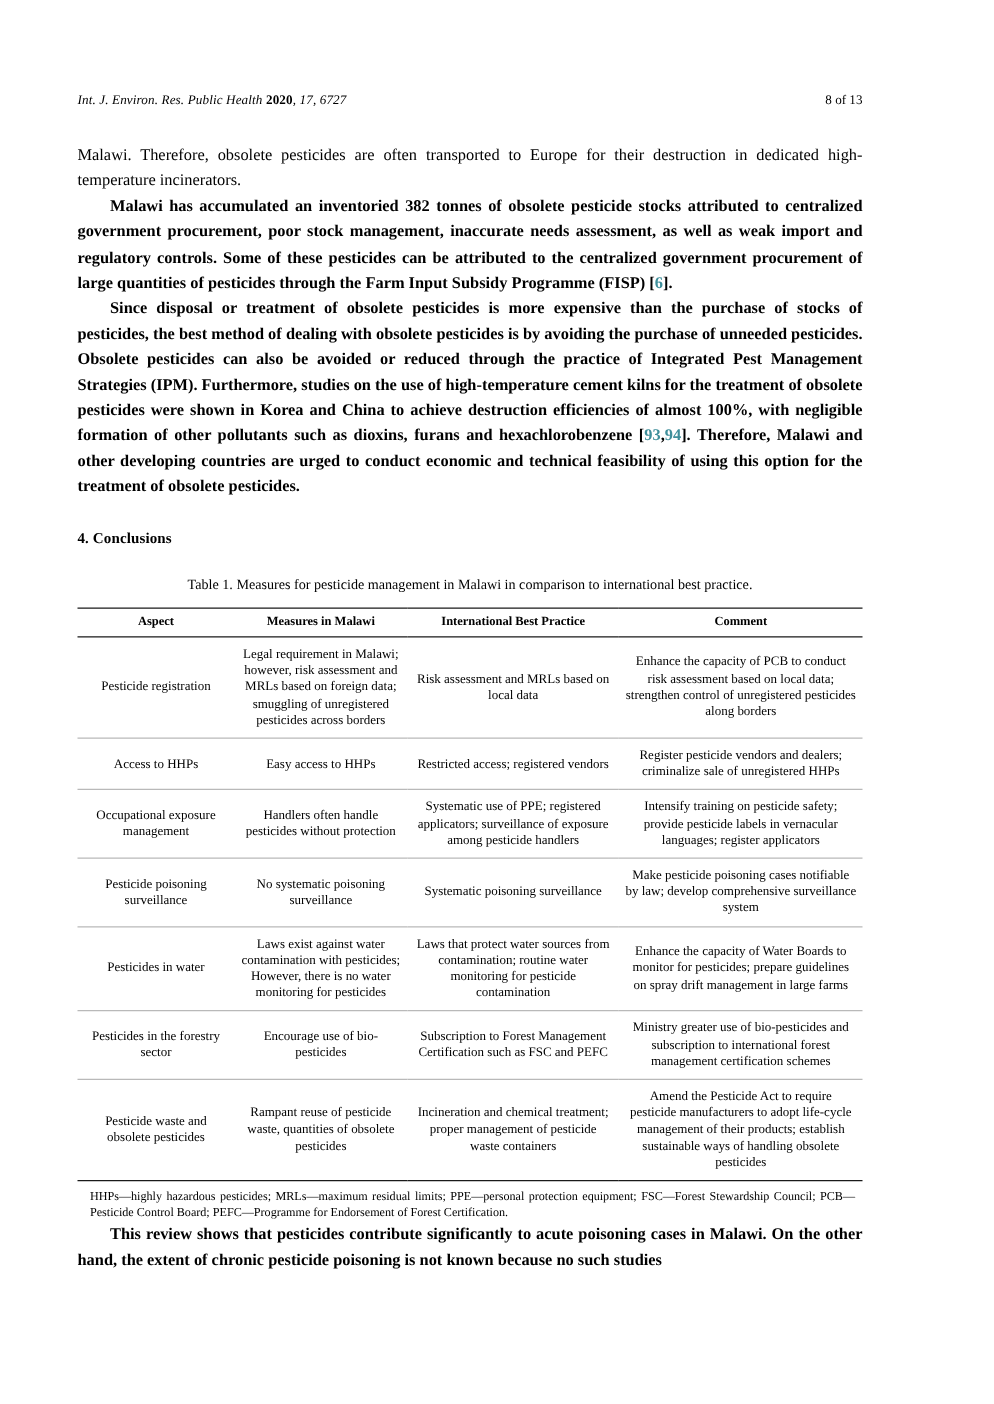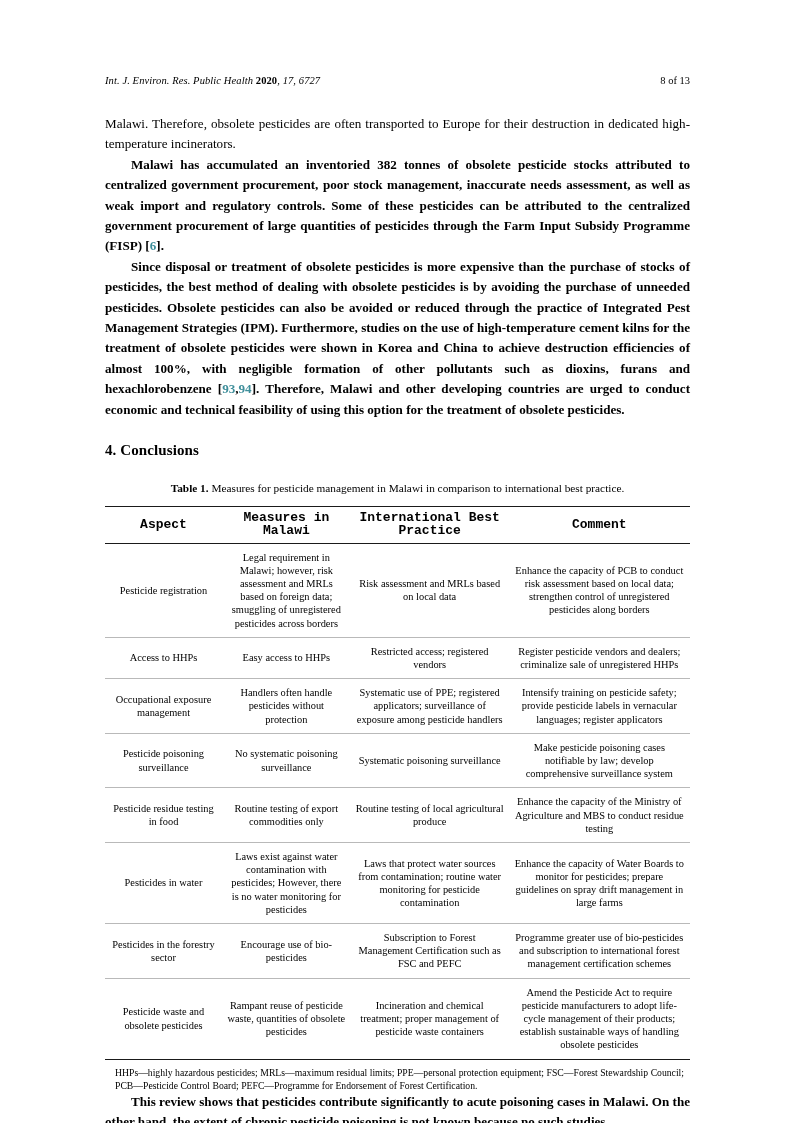--- a/index.html
+++ b/index.html
@@ -15,21 +15,21 @@
     position: relative;
     overflow: hidden;
   }
   .page {
     position: absolute;
     left: 0;
     top: 0;
     width: 795px;
     height: 1123px;
     box-sizing: border-box;
-    padding: 74px 105px 0 105px;
+    padding: 74px 105px 0 62px;
   }
 
   
   .runhead {
     display: flex;
     justify-content: space-between;
     align-items: baseline;
     font-size: 10.5px;
     line-height: 13px;
     height: 14px;
@@ -65,41 +65,41 @@
   p.indent {
     text-indent: 26px;
     font-weight: bold;
   }
   a.cite {
     color: #3f8f9b;
     text-decoration: none;
   }
 
   h2.section {
-    font-size: 15px;
+    font-size: 12px;
     font-weight: bold;
     margin: 21px 0 0 0;
     line-height: 18px;
     letter-spacing: 0.1px;
   }
 
   p.after-section {
     margin-top: 15px;
   }
 
   
   .table-caption {
     margin-top: 22px;
     font-size: 11.3px;
     line-height: 15px;
     text-align: center;
     padding: 0 4px;
   }
   .table-caption b {
-    font-weight: bold;
+    font-weight: normal;
   }
 
   
   .tbl-wrap {
     margin-top: 10px;
   }
   table.t1 {
     width: 100%;
     border-collapse: collapse;
     font-size: 10.4px;
@@ -109,23 +109,22 @@
   table.t1 col.c1 { width: 20.0%; }
   table.t1 col.c2 { width: 22.0%; }
   table.t1 col.c3 { width: 27.0%; }
   table.t1 col.c4 { width: 31.0%; }
 
   table.t1 thead th {
     font-weight: bold;
     padding: 4px 4px 5px 4px;
     border-top: 1.1px solid #1a1a1a;
     border-bottom: 0.9px solid #1a1a1a;
-    font-size: 13px;
+    font-size: 10px;
     vertical-align: middle;
-    font-family: Liberation Mono, monospace;
   }
   table.t1 tbody td {
     text-align: center;
     vertical-align: middle;
     padding: 7px 5px 7px 5px;
     border-bottom: 0.8px solid #b9b9b9;
   }
   table.t1 tbody tr:last-child td {
     border-bottom: 1.1px solid #1a1a1a;
   }
@@ -201,36 +200,30 @@
             <td>Systematic use of PPE; registered applicators; surveillance of exposure among pesticide handlers</td>
             <td>Intensify training on pesticide safety; provide pesticide labels in vernacular languages; register applicators</td>
           </tr>
           <tr>
             <td>Pesticide poisoning surveillance</td>
             <td>No systematic poisoning surveillance</td>
             <td>Systematic poisoning surveillance</td>
             <td>Make pesticide poisoning cases notifiable by law; develop comprehensive surveillance system</td>
           </tr>
           <tr>
-            <td>Pesticide residue testing in food</td>
-            <td>Routine testing of export commodities only</td>
-            <td>Routine testing of local agricultural produce</td>
-            <td>Enhance the capacity of the Ministry of Agriculture and MBS to conduct residue testing</td>
-          </tr>
-          <tr>
             <td>Pesticides in water</td>
             <td>Laws exist against water contamination with pesticides; However, there is no water monitoring for pesticides</td>
             <td>Laws that protect water sources from contamination; routine water monitoring for pesticide contamination</td>
             <td>Enhance the capacity of Water Boards to monitor for pesticides; prepare guidelines on spray drift management in large farms</td>
           </tr>
           <tr>
             <td>Pesticides in the forestry sector</td>
             <td>Encourage use of bio-pesticides</td>
             <td>Subscription to Forest Management Certification such as FSC and PEFC</td>
-            <td>Programme greater use of bio-pesticides and subscription to international forest management certification schemes</td>
+            <td>Ministry greater use of bio-pesticides and subscription to international forest management certification schemes</td>
           </tr>
           <tr>
             <td>Pesticide waste and obsolete pesticides</td>
             <td>Rampant reuse of pesticide waste, quantities of obsolete pesticides</td>
             <td>Incineration and chemical treatment; proper management of pesticide waste containers</td>
             <td>Amend the Pesticide Act to require pesticide manufacturers to adopt life-cycle management of their products; establish sustainable ways of handling obsolete pesticides</td>
           </tr>
         </tbody>
       </table>
       <p class="tfoot">HHPs—highly hazardous pesticides; MRLs—maximum residual limits; PPE—personal protection equipment; FSC—Forest Stewardship Council; PCB—Pesticide Control Board; PEFC—Programme for Endorsement of Forest Certification.</p>

